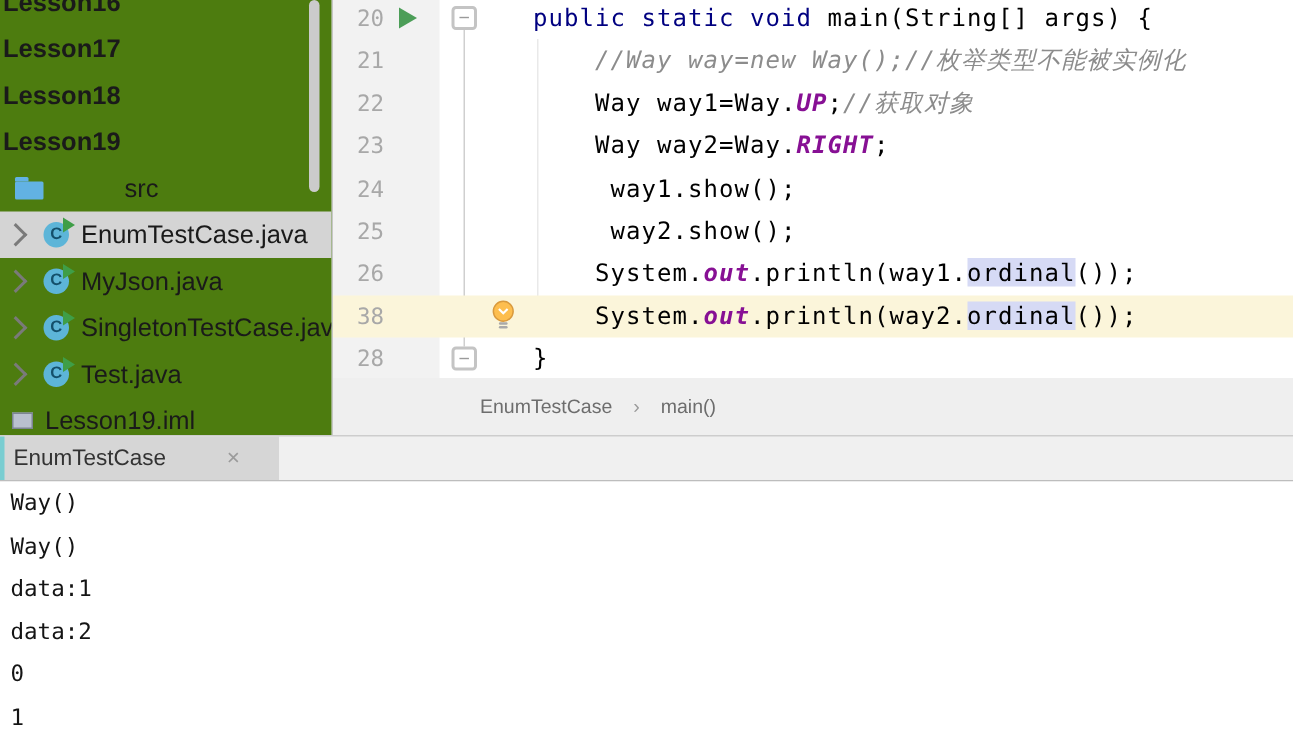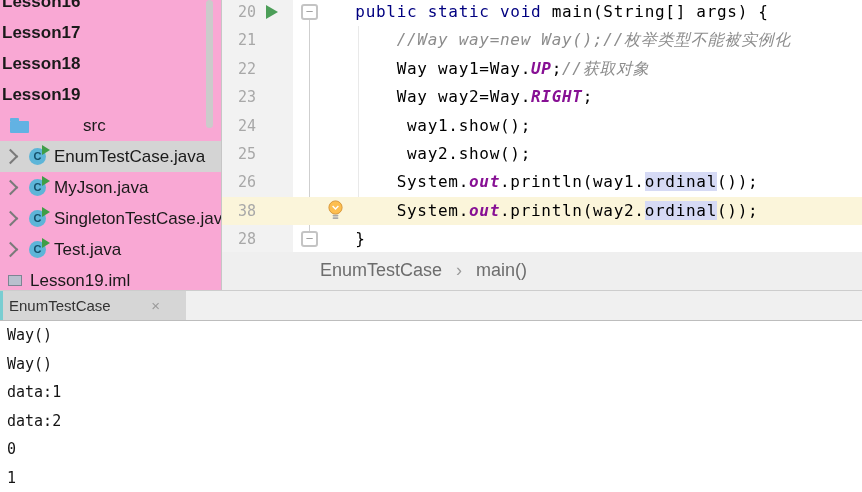--- a/index.html
+++ b/index.html
@@ -1,20 +1,20 @@
 <!DOCTYPE html>
 <html><head>
 <meta charset="utf-8">
 <style>
   html,body{margin:0;padding:0;background:#fff;}
   #app{position:relative;width:862px;height:492px;background:#fff;overflow:hidden;
        font-family:"Liberation Sans",sans-serif;-webkit-font-smoothing:antialiased;}
 
   
-  #sidebar{position:absolute;left:0;top:0;width:221px;height:290px;background:#f9a8d4;overflow:hidden;z-index:3;}
+  #sidebar{position:absolute;left:0;top:0;width:221px;height:290px;background:#4d7c0f;overflow:hidden;z-index:3;}
   #tree{position:absolute;top:-14px;left:0;width:100%;}
   .trow{height:31px;display:flex;align-items:center;font-size:17px;color:#1a1a1a;white-space:nowrap;overflow:hidden;}
   .trow.selected{background:#d4d4d4;}
   .trow.module{padding-left:2px;font-weight:bold;}
   .trow.folder{padding-left:10px;gap:45px;}
   .trow.class{padding-left:5px;}
   .trow.iml{padding-left:8px;}
   .chevron{width:9px;height:9px;border-top:2px solid #7a7a7a;border-right:2px solid #7a7a7a;
            transform:rotate(45deg);margin-right:13px;flex:none;}
   .cls-icon{width:17px;height:17px;border-radius:50%;background:#5db5d8;position:relative;margin-right:8px;
@@ -45,21 +45,21 @@
   .seg-f{color:#871094;font-weight:bold;font-style:italic;}
   .seg-hl{background:#d6daf5;}
   .run-arrow{position:absolute;left:44px;top:7px;width:0;height:0;
         border-left:12px solid #4c9e58;border-top:7px solid transparent;border-bottom:7px solid transparent;}
   .fold-box{position:absolute;left:79px;top:6px;width:17px;height:16px;background:#fff;border:2px solid #c4c4c4;
         border-radius:3px;color:#9a9a9a;font-size:13px;line-height:11px;text-align:center;box-sizing:border-box;z-index:3;}
   .bulb{position:absolute;left:106px;top:3px;width:15px;height:21px;z-index:3;}
 
   
   #breadcrumbs{position:absolute;left:0;top:252px;width:100%;height:46px;background:#efefef;
-        border-bottom:6px solid #7f1d1d;box-sizing:border-box;font-size:18px;color:#6d6d6d;
+        border-bottom:6px solid #7f1d1d;box-sizing:border-box;font-size:13px;color:#6d6d6d;
         line-height:37px;padding-left:98px;}
   #breadcrumbs .sep{margin:0 14px;color:#9b9b9b;}
 
   
   #bottom{position:absolute;left:0;top:290px;width:862px;height:202px;background:#fff;z-index:4;}
   #tabbar{position:absolute;top:0;left:0;width:100%;height:31px;background:#f0f0f0;
         border-top:1px solid #cdcdcd;border-bottom:1px solid #bdbdbd;box-sizing:border-box;}
   .tab{position:absolute;left:0;top:0;width:186px;height:29px;background:#d6d6d6;display:flex;
         align-items:center;font-size:15px;color:#333;}
   .tab-accent{width:3px;height:100%;background:#79cdd1;margin-right:6px;flex:none;}

